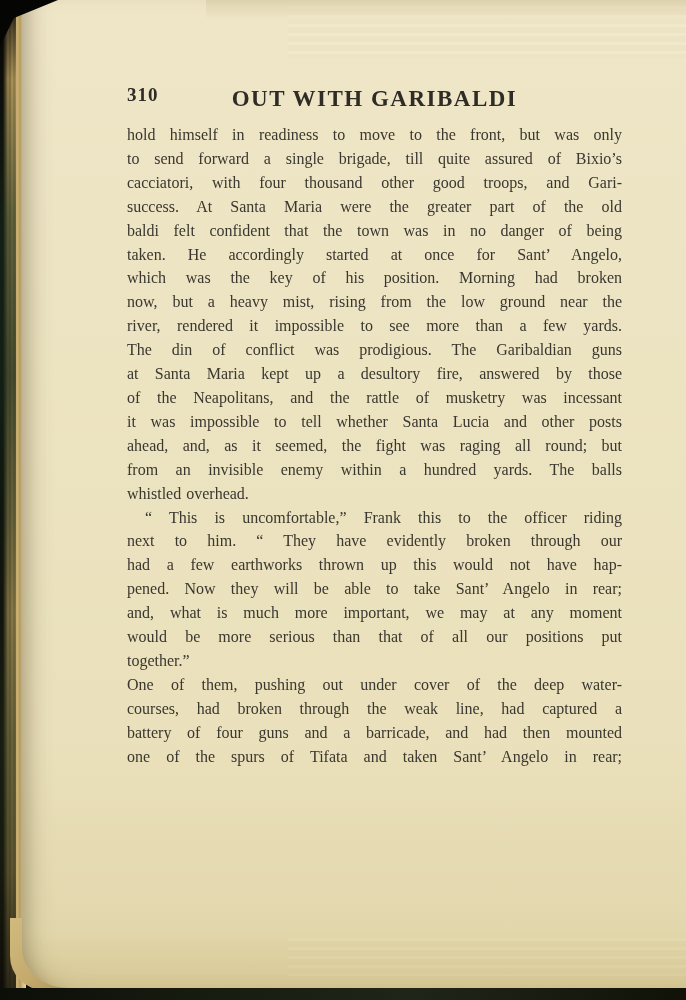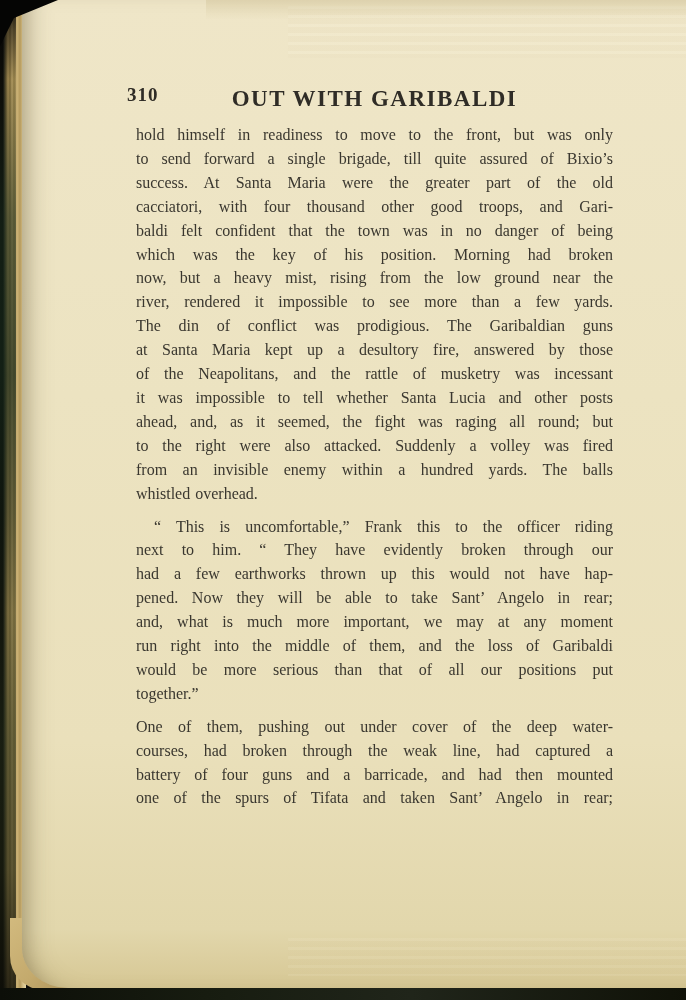--- a/index.html
+++ b/index.html
@@ -107,21 +107,21 @@
   .running-title {
     position: absolute; left: 0; right: 0; top: 2px;
     text-align: center;
     font-size: 23px; font-weight: bold;
     letter-spacing: 1.5px;
     color: #2f2c26;
   }
 
   
   .text-block { margin-top: 17px; }
-  .para { margin: 9px; }
+  .para { margin: 0; }
   .line {
     font-size: 16px;
     line-height: 23.9px;
     text-align: justify;
     text-align-last: justify;
     word-spacing: 1px;
     white-space: normal;
   }
   .line.last { text-align-last: left; }
   .line.indent { text-indent: 18px; }
@@ -137,42 +137,41 @@
 
   <div class="page">
     <div class="header">
       <span class="pagenum">310</span>
       <span class="running-title">OUT WITH GARIBALDI</span>
     </div>
     <div class="text-block">
         <div class="para">
           <div class="line">hold himself in readiness to move to the front, but was only</div>
           <div class="line">to send forward a single brigade, till quite assured of Bixio’s</div>
+          <div class="line">cacciatori, with four thousand other good troops, and Gari-</div>
           <div class="line">success.  At Santa Maria were the greater part of the old</div>
-          <div class="line">cacciatori, with four thousand other good troops, and Gari-</div>
           <div class="line">baldi felt confident that the town was in no danger of being</div>
+          <div class="line">taken.  He accordingly started at once for Sant’ Angelo,</div>
           <div class="line">which was the key of his position.  Morning had broken</div>
           <div class="line">now, but a heavy mist, rising from the low ground near the</div>
           <div class="line">river, rendered it impossible to see more than a few yards.</div>
           <div class="line">The din of conflict was prodigious.  The Garibaldian guns</div>
           <div class="line">at Santa Maria kept up a desultory fire, answered by those</div>
           <div class="line">of the Neapolitans, and the rattle of musketry was incessant</div>
           <div class="line">it was impossible to tell whether Santa Lucia and other posts</div>
           <div class="line">ahead, and, as it seemed, the fight was raging all round; but</div>
-          <div class="line">to the right were also attacked.  Suddenly a volley was fired</div>
           <div class="line">from an invisible enemy within a hundred yards.  The balls</div>
           <div class="line last">whistled overhead.</div>
         </div>
         <div class="para">
           <div class="line indent">“ This is uncomfortable,” Frank this to the officer riding</div>
           <div class="line">next to him.  “ They have evidently broken through our</div>
           <div class="line">had a few earthworks thrown up this would not have hap-</div>
           <div class="line">pened.  Now they will be able to take Sant’ Angelo in rear;</div>
           <div class="line">and, what is much more important, we may at any moment</div>
-          <div class="line">run right into the middle of them, and the loss of Garibaldi</div>
           <div class="line">would be more serious than that of all our positions put</div>
           <div class="line last">together.”</div>
         </div>
         <div class="para">
           <div class="line">One of them, pushing out under cover of the deep water-</div>
           <div class="line">courses, had broken through the weak line, had captured a</div>
           <div class="line">battery of four guns and a barricade, and had then mounted</div>
           <div class="line">one of the spurs of Tifata and taken Sant’ Angelo in rear;</div>
         </div>
       </div>

